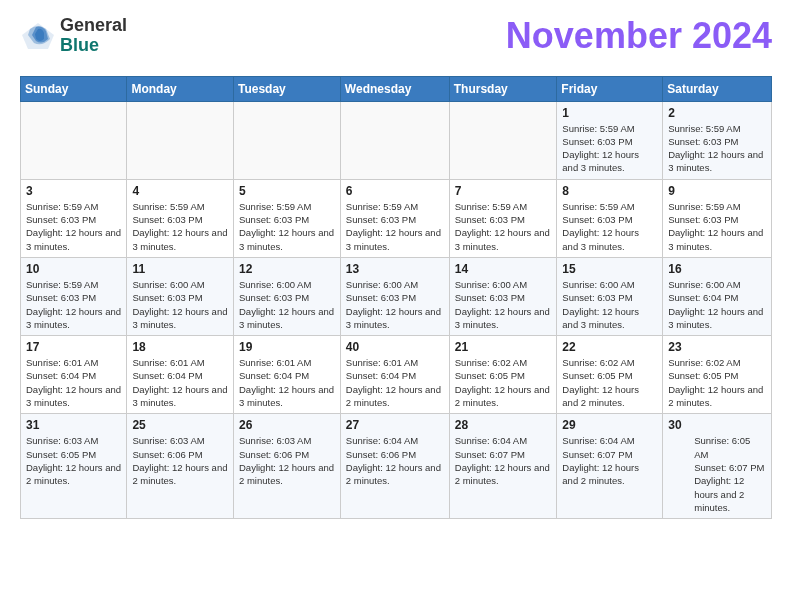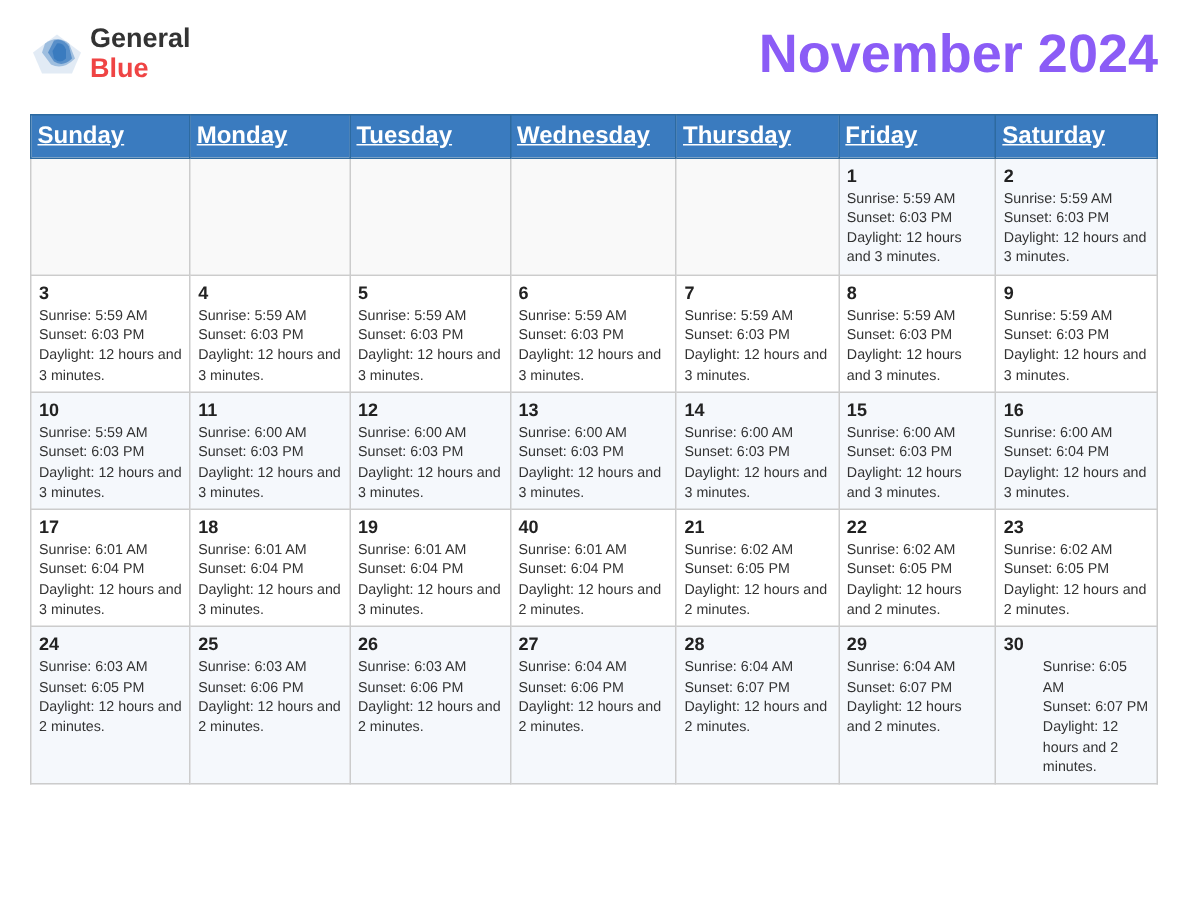--- a/index.html
+++ b/index.html
@@ -20,21 +20,21 @@
       display: flex;
       align-items: center;
       gap: 4px;
     }
     .logo-text {
       font-size: 18px;
       font-weight: bold;
       line-height: 1.1;
     }
     .logo-text .general { color: #333; }
-    .logo-text .blue { color: #ef4444; }
+    .logo-text .blue { color: #0f766e; }
     .logo-icon {
       width: 36px;
       height: 30px;
     }
     .title-area {
       text-align: right;
     }
     .month-title {
       font-size: 36px;
       font-weight: bold;
@@ -46,26 +46,25 @@
       color: #444;
     }
     .calendar {
       width: 100%;
       border-collapse: collapse;
       margin-top: 4px;
     }
     .calendar th {
       background: #3a7bbf;
       color: #fff;
-      font-size: 16px;
+      font-size: 12px;
       font-weight: bold;
       padding: 5px 4px;
       text-align: left;
       border: 1px solid #2d6aa0;
-      text-decoration: underline;
     }
     .calendar td {
       border: 1px solid #ccc;
       vertical-align: top;
       padding: 4px 5px;
       width: 113px;
       min-height: 80px;
       background: #fff;
       font-size: 10px;
       color: #333;
@@ -272,21 +271,21 @@
         </td>
         <td>
           <span class="day-num">23</span>
           <div class="day-info" style="white-space: pre-line;">Sunrise: 6:02 AM
 Sunset: 6:05 PM
 Daylight: 12 hours and 2 minutes.</div>
         </td>
       </tr>
       <tr>
         <td>
-          <span class="day-num">24</span>
+          <span class="day-num">31</span>
           <div class="day-info" style="white-space: pre-line;">Sunrise: 6:03 AM
 Sunset: 6:05 PM
 Daylight: 12 hours and 2 minutes.</div>
         </td>
         <td>
           <span class="day-num">25</span>
           <div class="day-info" style="white-space: pre-line;">Sunrise: 6:03 AM
 Sunset: 6:06 PM
 Daylight: 12 hours and 2 minutes.</div>
         </td>

